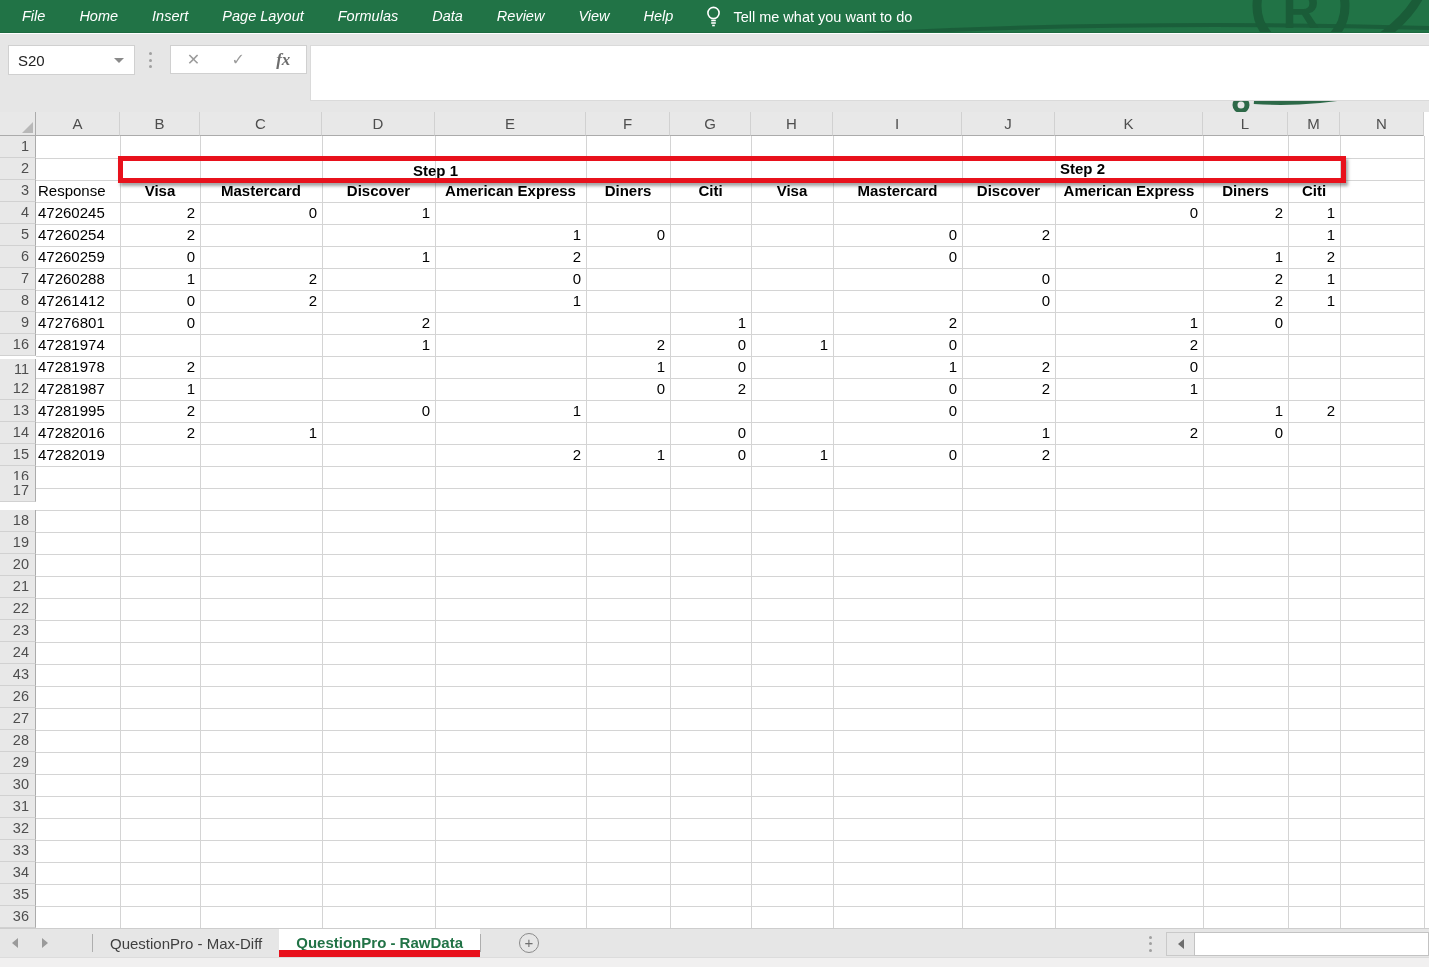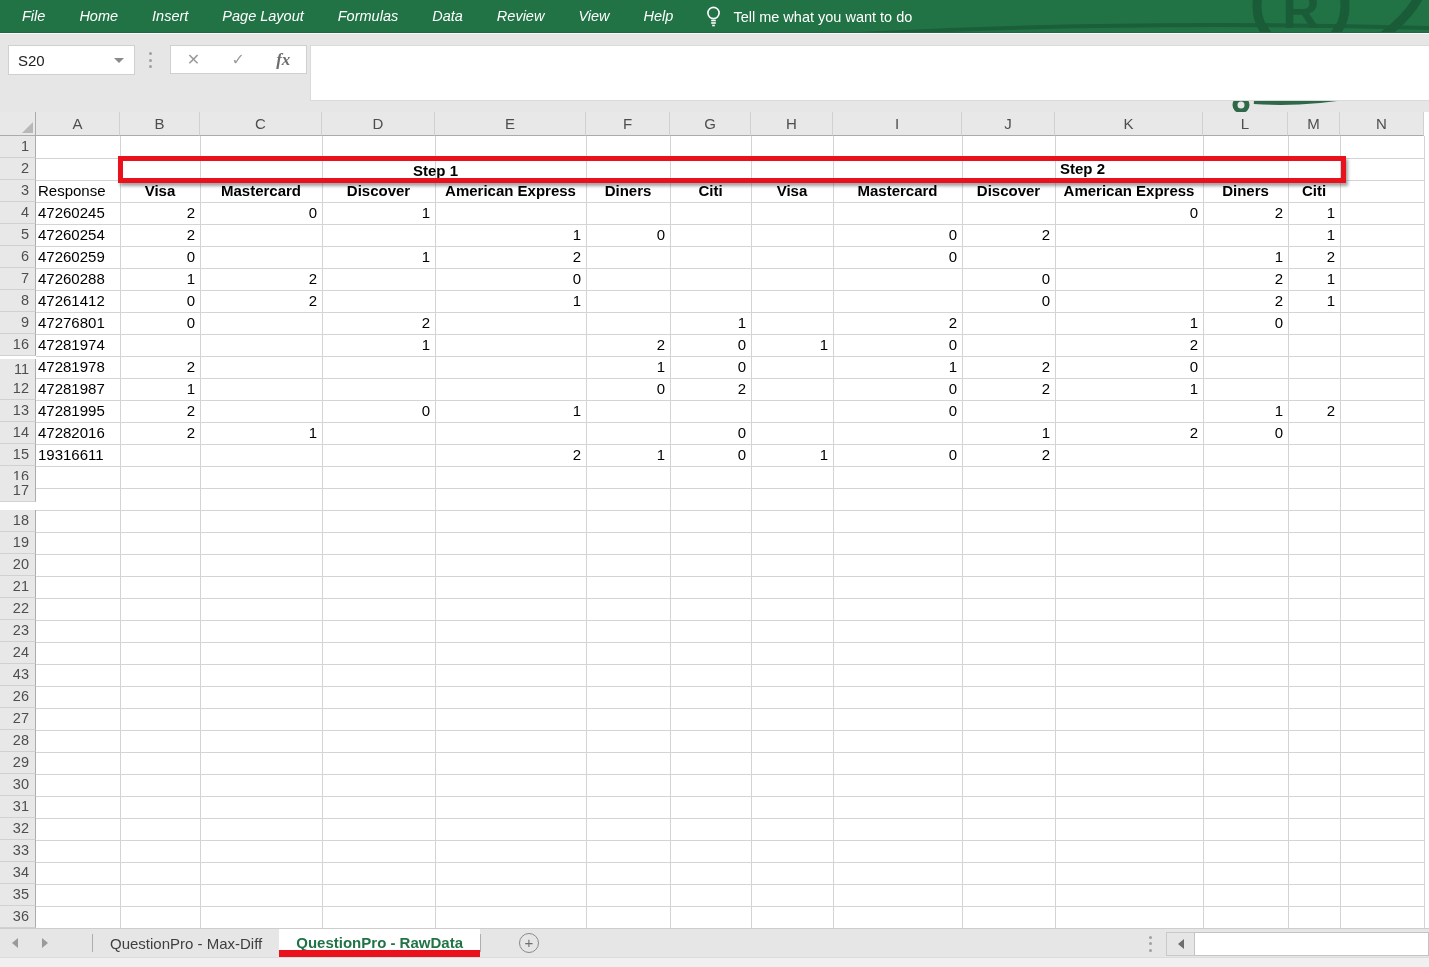--- a/index.html
+++ b/index.html
@@ -329,21 +329,21 @@
       <div class="cell num" style="left: 833px; top: 288px; width: 129px;">0</div>
       <div class="cell num" style="left: 1203px; top: 288px; width: 85px;">1</div>
       <div class="cell num" style="left: 1288px; top: 288px; width: 52px;">2</div>
       <div class="cell idcell" style="left: 36px; top: 310px; width: 84px;">47282016</div>
       <div class="cell num" style="left: 120px; top: 310px; width: 80px;">2</div>
       <div class="cell num" style="left: 200px; top: 310px; width: 122px;">1</div>
       <div class="cell num" style="left: 670px; top: 310px; width: 81px;">0</div>
       <div class="cell num" style="left: 962px; top: 310px; width: 93px;">1</div>
       <div class="cell num" style="left: 1055px; top: 310px; width: 148px;">2</div>
       <div class="cell num" style="left: 1203px; top: 310px; width: 85px;">0</div>
-      <div class="cell idcell" style="left: 36px; top: 332px; width: 84px;">19316611</div>
+      <div class="cell idcell" style="left: 36px; top: 332px; width: 84px;">47282019</div>
       <div class="cell num" style="left: 435px; top: 332px; width: 151px;">2</div>
       <div class="cell num" style="left: 586px; top: 332px; width: 84px;">1</div>
       <div class="cell num" style="left: 670px; top: 332px; width: 81px;">0</div>
       <div class="cell num" style="left: 751px; top: 332px; width: 82px;">1</div>
       <div class="cell num" style="left: 833px; top: 332px; width: 129px;">0</div>
       <div class="cell num" style="left: 962px; top: 332px; width: 93px;">2</div>
     </div>
 
   <div class="tabbar">
     <div class="navarrow">

